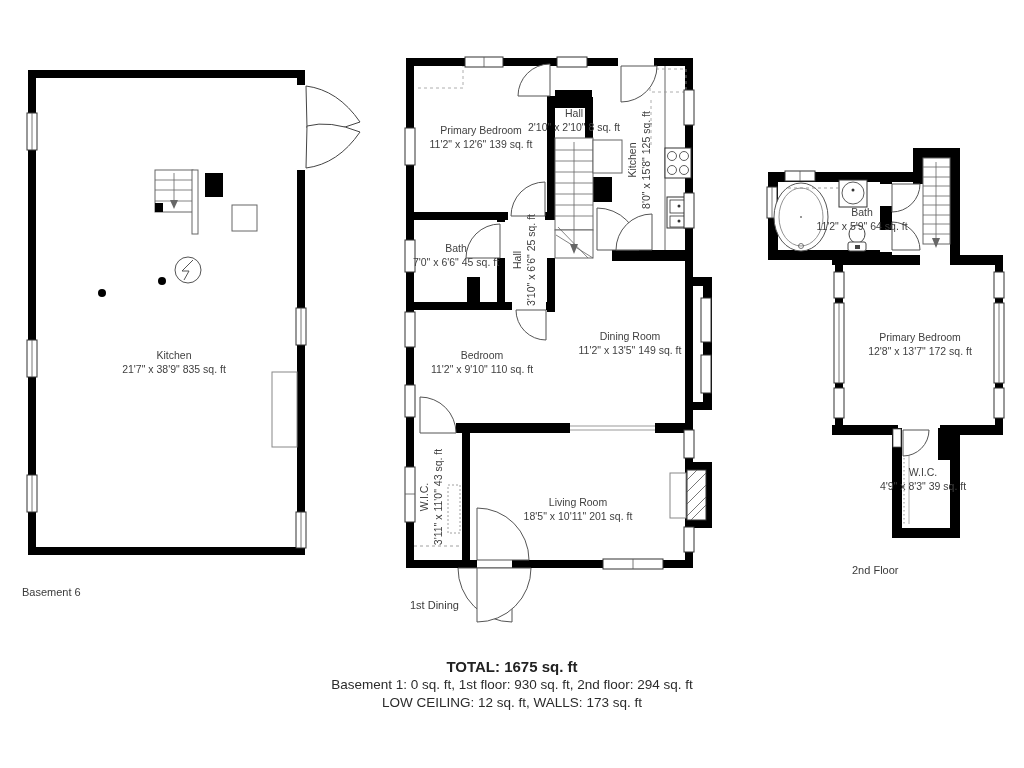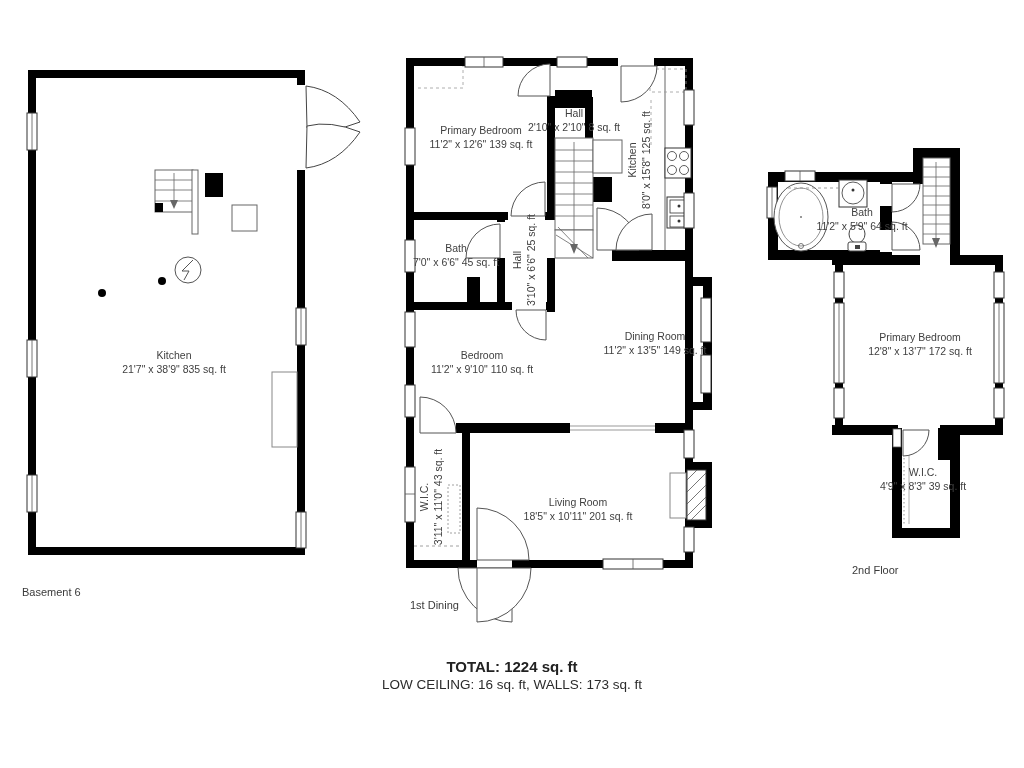--- a/index.html
+++ b/index.html
@@ -313,21 +313,21 @@
     <div>7'0" x 6'6" 45 sq. ft</div>
   </div>
   <div class="room-label rot" style="left:524px;top:260px">
     <div>Hall</div>
     <div>3'10" x 6'6" 25 sq. ft</div>
   </div>
   <div class="room-label" style="left:482px;top:362px">
     <div>Bedroom</div>
     <div>11'2" x 9'10" 110 sq. ft</div>
   </div>
-  <div class="room-label" style="left:655px;top:343px">
+  <div class="room-label" style="left:630px;top:343px">
     <div>Dining Room</div>
     <div>11'2" x 13'5" 149 sq. ft</div>
   </div>
   <div class="room-label rot" style="left:431px;top:497px">
     <div>W.I.C.</div>
     <div>3'11" x 11'0" 43 sq. ft</div>
   </div>
   <div class="room-label" style="left:578px;top:509px">
     <div>Living Room</div>
     <div>18'5" x 10'11" 201 sq. ft</div>
@@ -344,17 +344,18 @@
   <div class="room-label" style="left:923px;top:479px">
     <div>W.I.C.</div>
     <div>4'9" x 8'3" 39 sq. ft</div>
   </div>
 
   <div class="floor-caption" style="left:22px;top:586px">Basement 6</div>
   <div class="floor-caption" style="left:410px;top:599px">1st Dining</div>
   <div class="floor-caption" style="left:852px;top:564px">2nd Floor</div>
 
   <div class="summary">
-    <div class="total">TOTAL: 1224 sq. ft</div>
-    <div class="sline">LOW CEILING: 16 sq. ft, WALLS: 173 sq. ft</div>
+    <div class="total">TOTAL: 1675 sq. ft</div>
+    <div class="sline">Basement 1: 0 sq. ft, 1st floor: 930 sq. ft, 2nd floor: 294 sq. ft</div>
+    <div class="sline">LOW CEILING: 12 sq. ft, WALLS: 173 sq. ft</div>
   </div>
 
 </div>
 
 </body></html>

